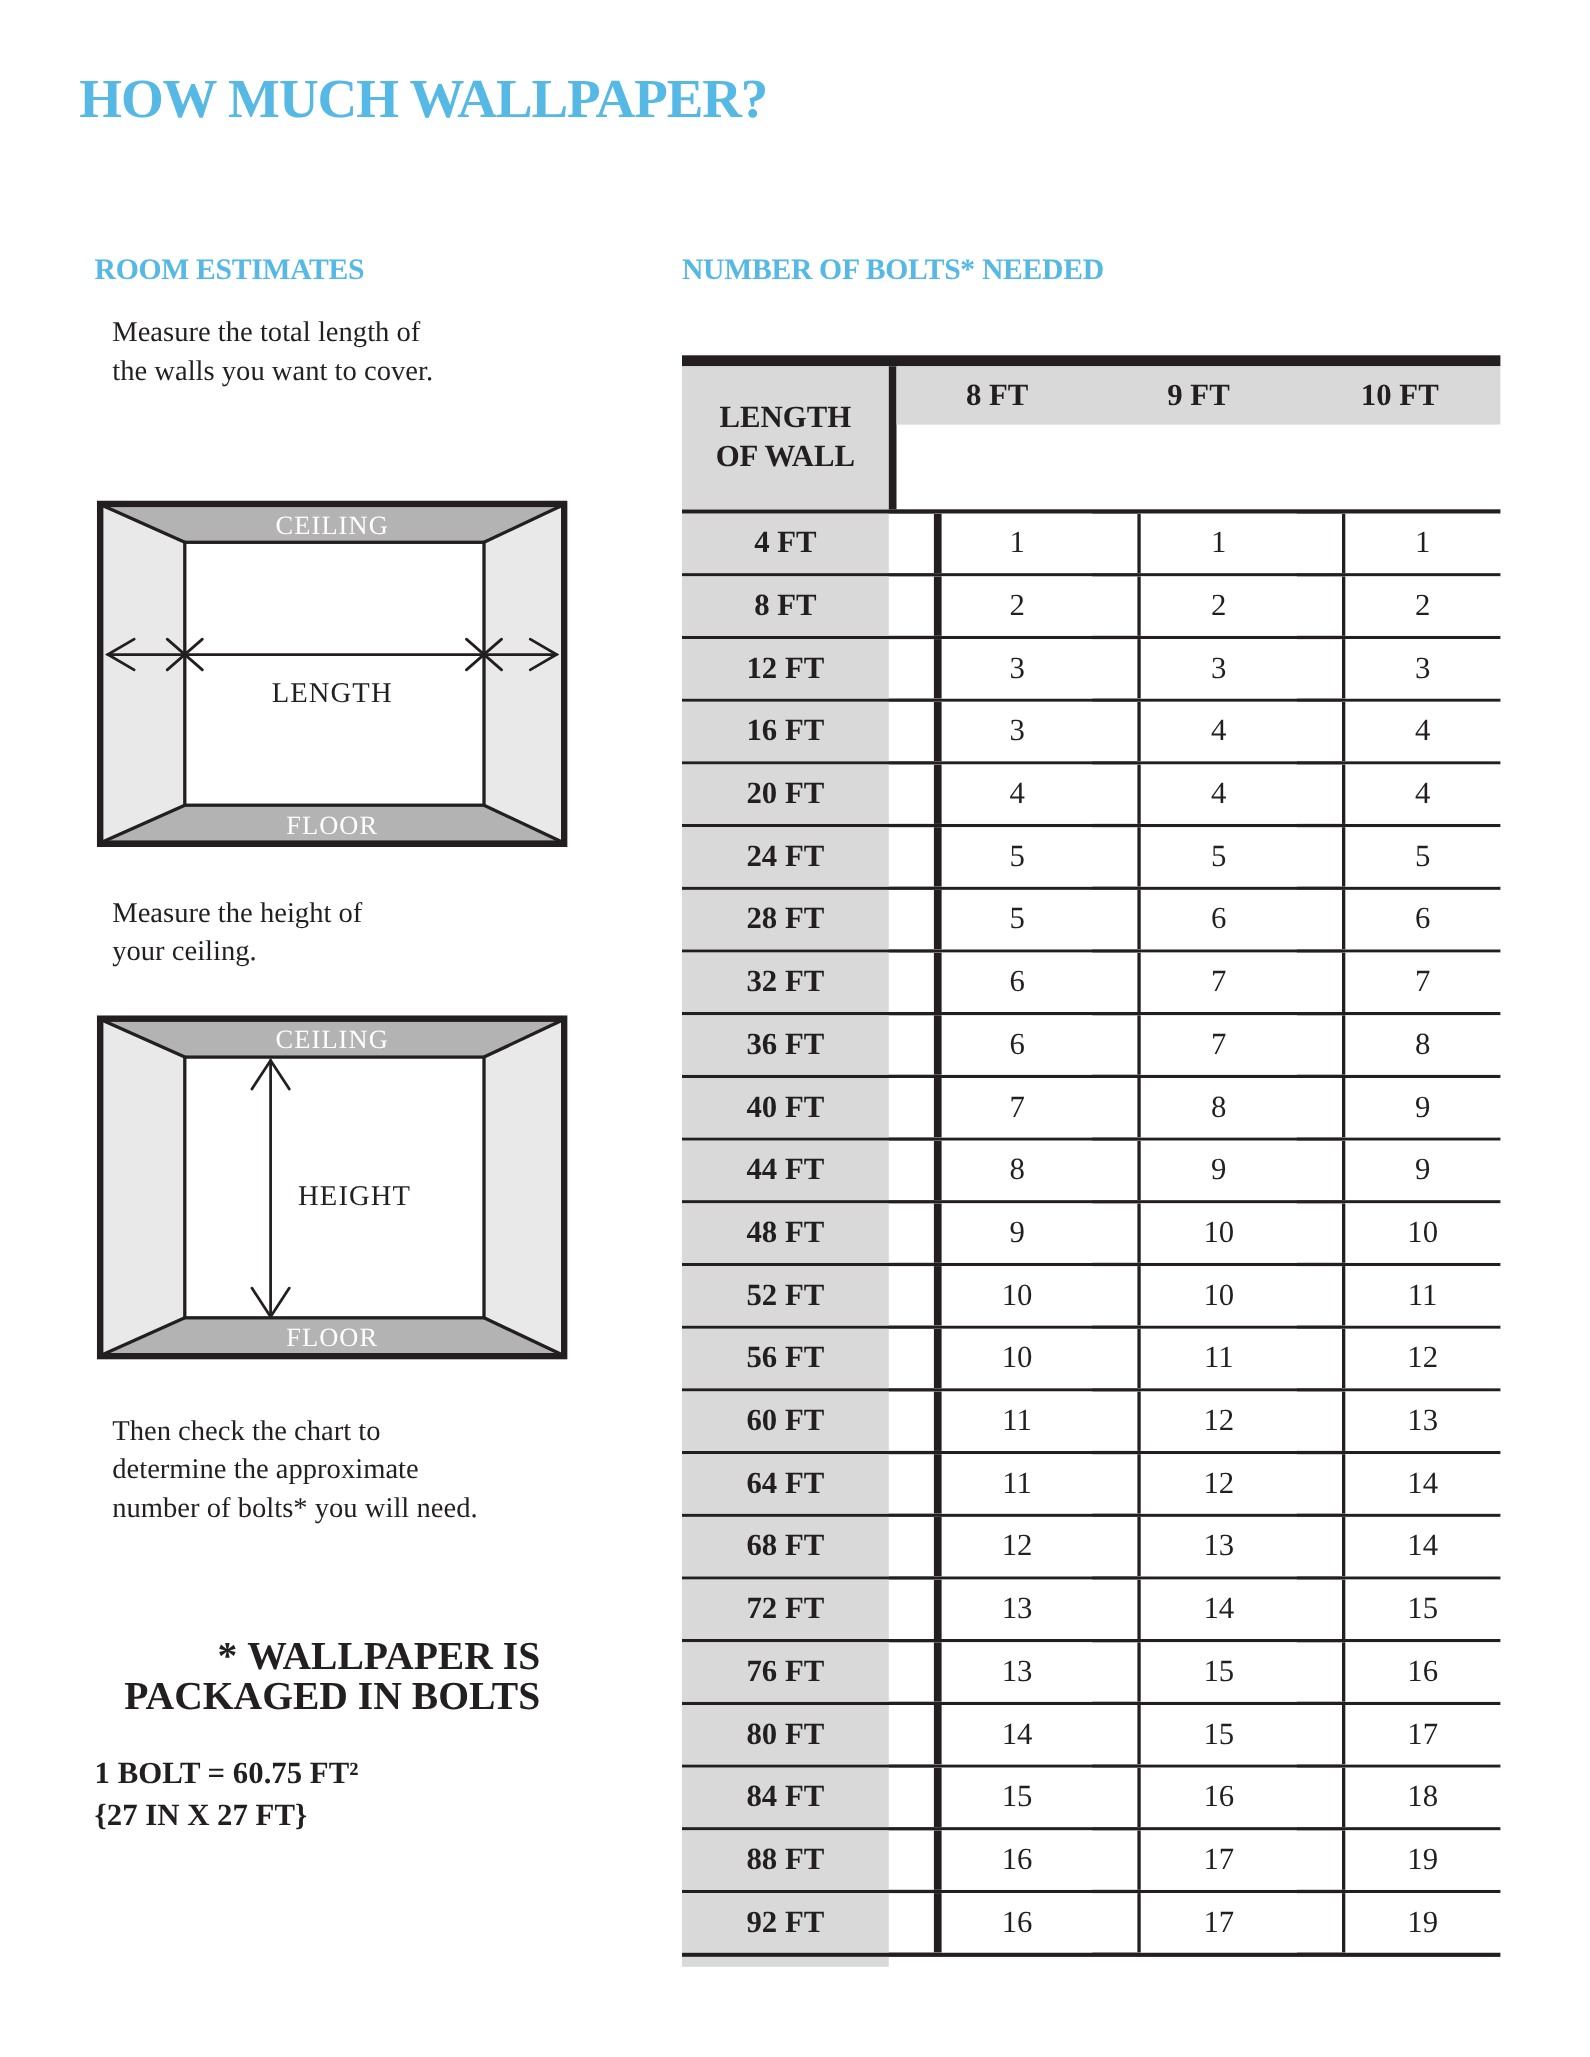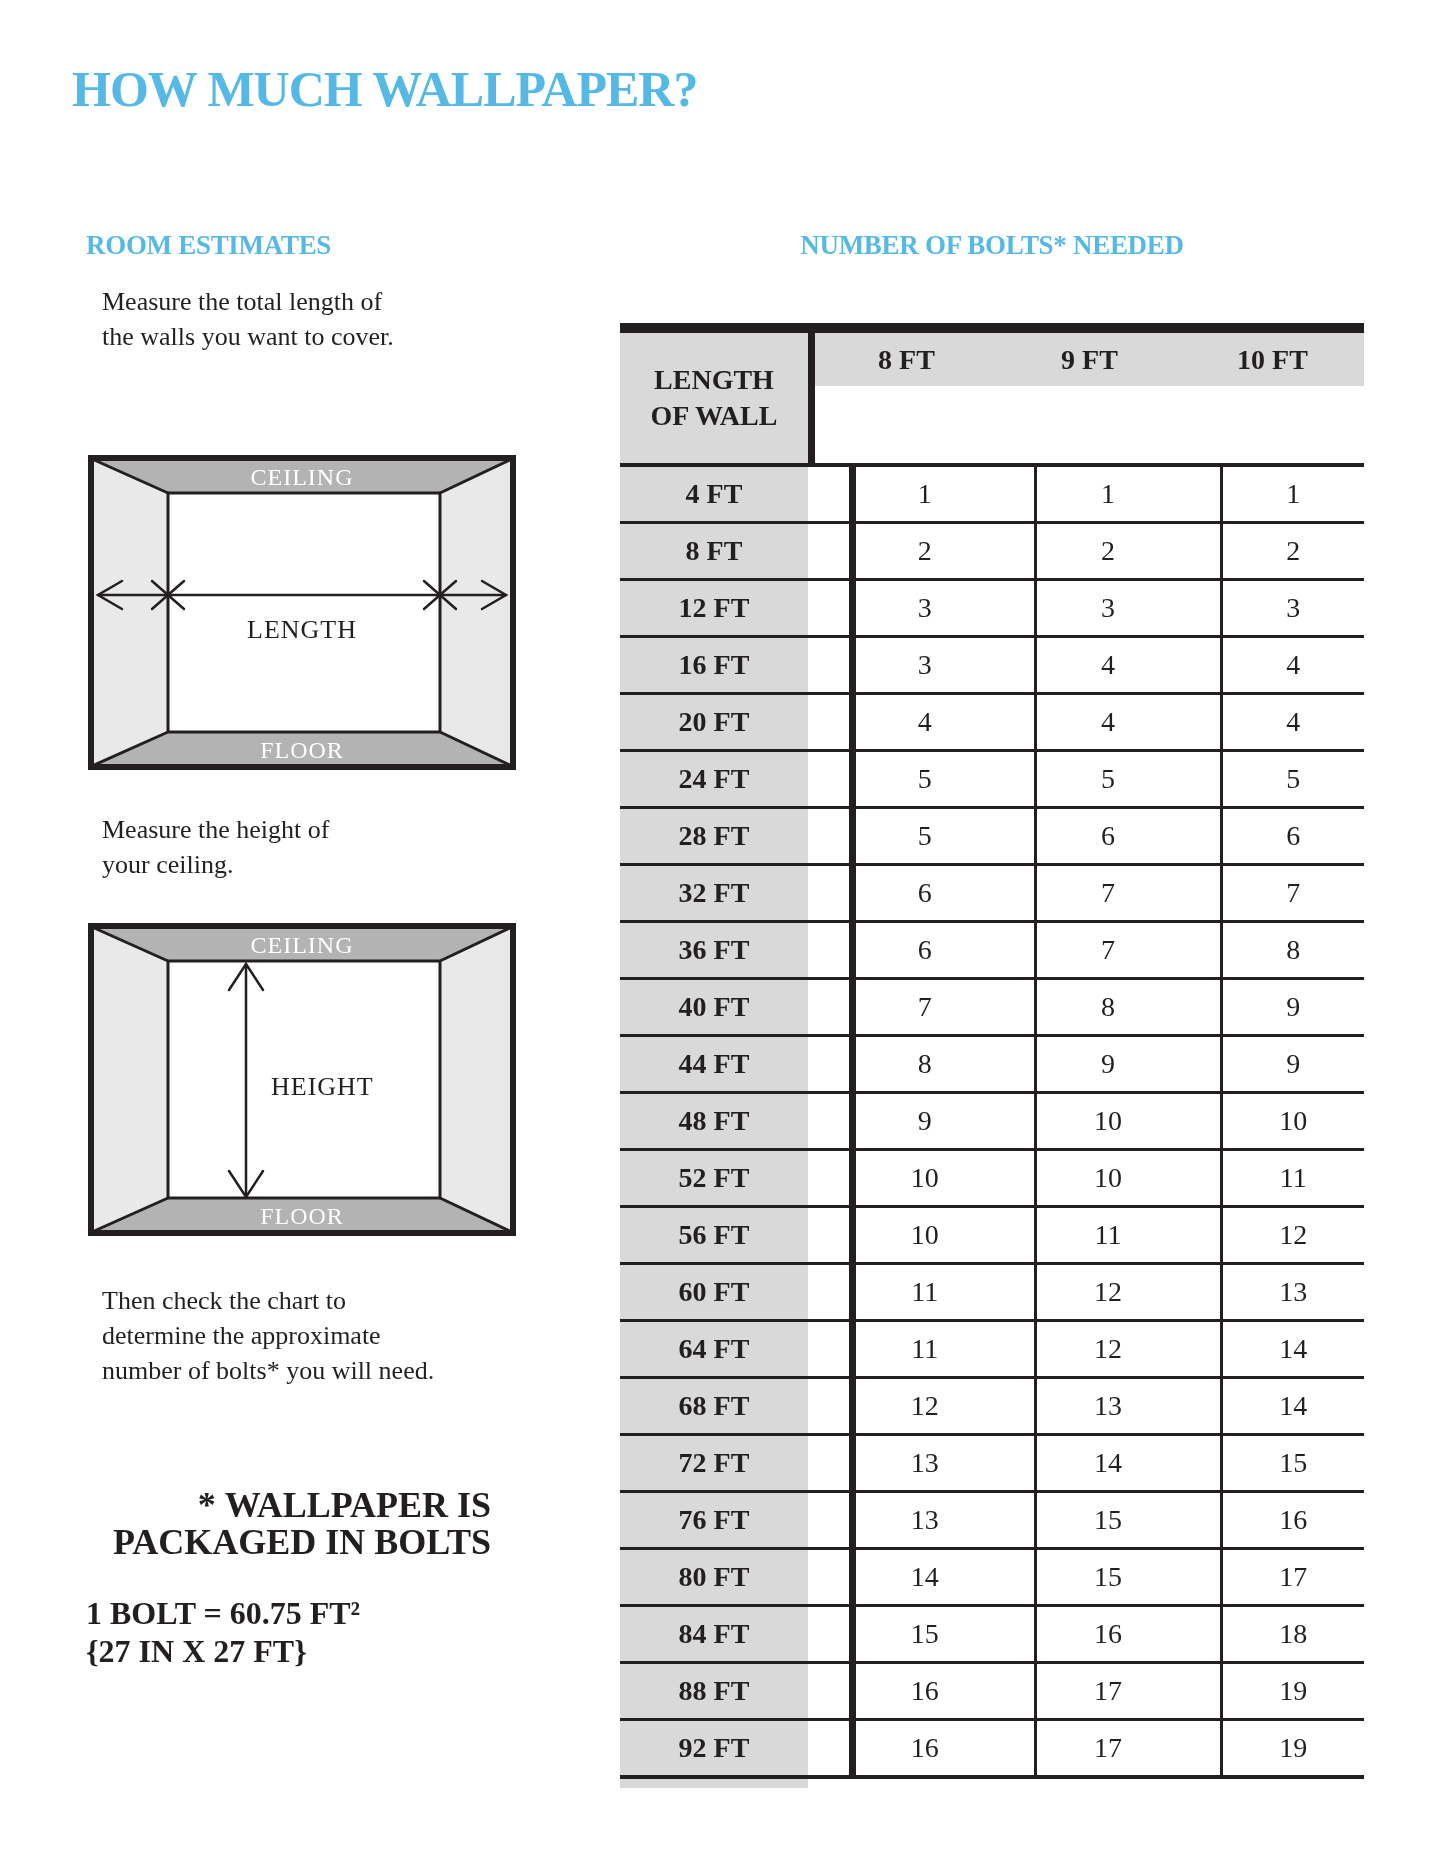--- a/index.html
+++ b/index.html
@@ -10,39 +10,39 @@
     font-family:Liberation Serif, serif; color:var(--ink); overflow:hidden;
   }
   .headline {
     position:absolute; left:72px; top:60px;
     font-size:50px; font-weight:700; letter-spacing:-1px; color:var(--accent);
   }
   .kicker {
     font-size:27px; font-weight:700; letter-spacing:-0.3px; color:var(--accent);
   }
   .kicker-left { position:absolute; left:86px; top:230px; }
-  .kicker-table { position:absolute; left:620px; top:230px; width:744px; text-align:center; }
+  .kicker-table { position:absolute; left:620px; top:230px; width:744px; text-align:left; }
   .para {
     position:absolute; left:102px; font-size:26px; line-height:35px; white-space:pre-line;
   }
   .step1 { top:284px; }
   .step2 { top:812px; }
   .step3 { top:1283px; }
   .room { position:absolute; left:88px; }
   .room-1 { top:455px; }
   .room-2 { top:923px; }
   .room .ln { stroke:var(--ink); stroke-width:3; fill:none; }
   .room .frame { stroke:var(--ink); stroke-width:6; fill:none; }
   .room .arrow { stroke:var(--ink); stroke-width:2.5; fill:none; stroke-linecap:round; }
   .room .wlabel { fill:#ffffff; font-size:24px; letter-spacing:1px; }
   .room .dlabel { fill:var(--ink); font-size:26px; letter-spacing:1px; }
   .footnote { position:absolute; left:86px; top:1487px; font-size:36px; font-weight:700; line-height:37px;text-align:right; }
   .fn-line1 .fn-marker { margin-right:9px; }
   .fn-line2 { padding-left:27px; }
-  .bolt-eq { position:absolute; left:86px; top:1594px; font-size:32px; font-weight:700; line-height:38px; }
+  .bolt-eq { position:absolute; left:86px; top:1594px; font-size:28px; font-weight:700; line-height:38px; }
 
   
   .bolts-table {
     position:absolute; left:620px; top:323px; width:744px;
     border-top:10px solid var(--ink); border-bottom:4px solid var(--ink);
   }
   .t-head { display:grid; grid-template-columns:188px 1fr; border-bottom:4px solid var(--ink); }
   .corner-cell {
     height:130px; background:var(--cellgray);
     display:flex; align-items:center; justify-content:center; text-align:center;

